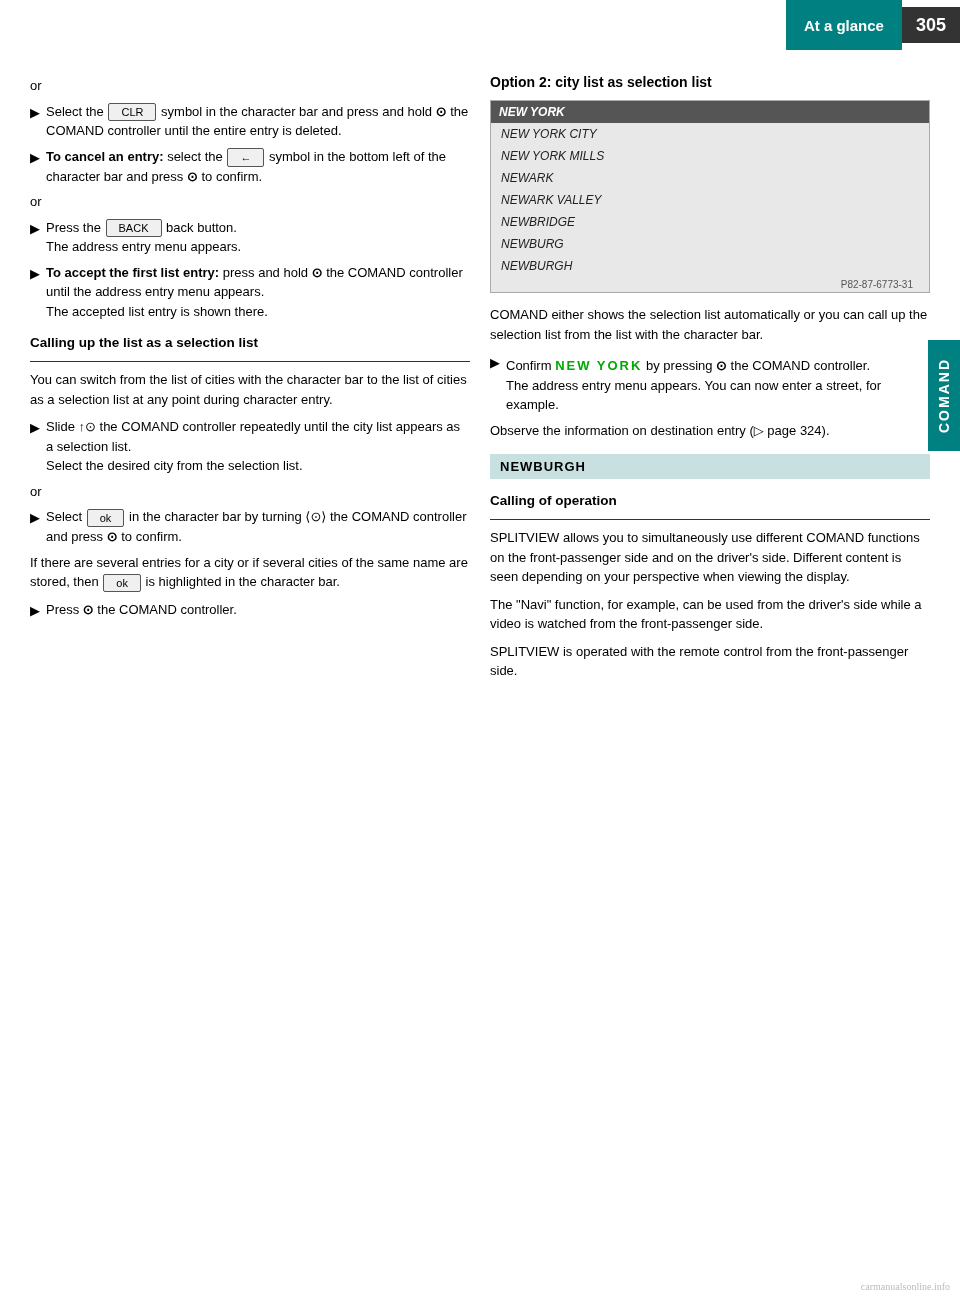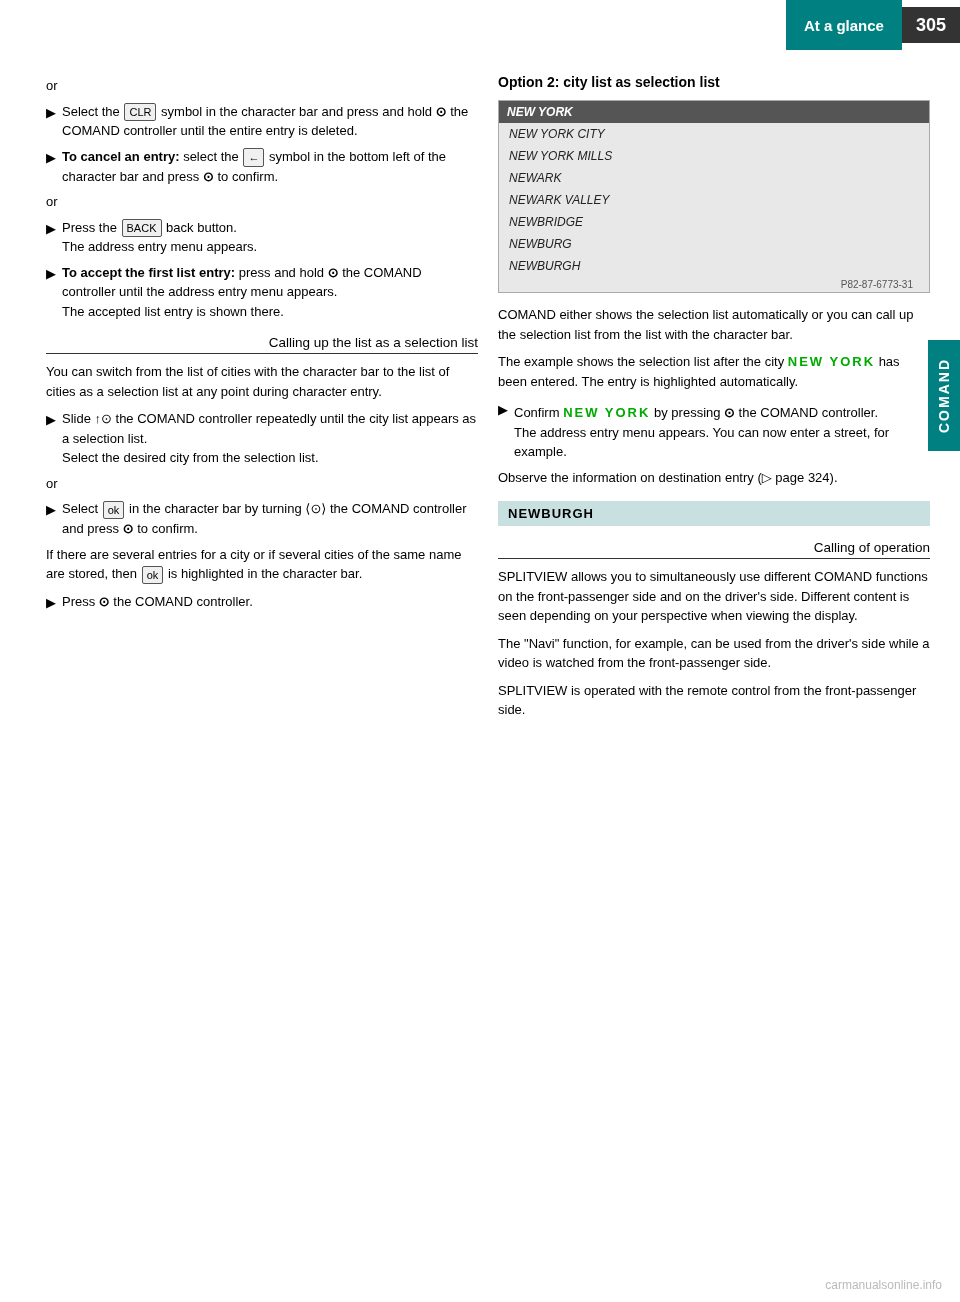--- a/index.html
+++ b/index.html
@@ -64,41 +64,39 @@
     
     .main-content {
       display: flex;
       padding: 20px 30px 20px 30px;
       gap: 20px;
     }
 
     .left-column {
       flex: 1;
       max-width: 440px;
-      margin-left: 16px;
     }
 
     .right-column {
       flex: 1;
       max-width: 440px;
     }
 
     .text-block {
       margin-bottom: 8px;
       line-height: 1.5;
     }
 
     .section-heading {
-      font-weight: normal;
+      font-weight: bold;
       font-size: 13.5px;
       border-bottom: 1px solid #333;
-      padding-bottom: 3px;
+      padding-bottom: 11px;
       margin-bottom: 8px;
       margin-top: 14px;
-      text-align: right;
     }
 
     .bullet-item {
       display: flex;
       gap: 6px;
       margin-bottom: 6px;
       line-height: 1.5;
     }
     .bullet-arrow {
       flex-shrink: 0;
@@ -114,21 +112,21 @@
 
     .or-text {
       margin: 6px 0;
     }
 
     
     .key-box {
       display: inline-block;
       border: 1px solid #555;
       border-radius: 2px;
-      padding: 0px 4px;
+      padding: 0px 12px;
       font-size: 11px;
       background: #f0f0f0;
       vertical-align: middle;
       margin: 0 1px;
     }
 
     
     .highlight-green {
       color: #00aa00;
       font-weight: bold;
@@ -172,23 +170,24 @@
       font-weight: bold;
       font-size: 13px;
       margin-top: 14px;
       margin-bottom: 8px;
       letter-spacing: 1px;
     }
 
     .watermark {
       position: fixed;
       bottom: 10px;
-      right: 18px;
-      font-size: 12px;
+      right: 10px;
+      font-size: 10px;
       color: #bbb;
+      font-family: Liberation Serif, serif;
     }
 
     .option2-heading {
       font-weight: bold;
       font-size: 14px;
       margin-bottom: 10px;
       margin-top: 4px;
     }
 
     .confirm-text {
@@ -288,23 +287,20 @@
       <div class="city-list-item">NEWARK</div>
       <div class="city-list-item">NEWARK VALLEY</div>
       <div class="city-list-item">NEWBRIDGE</div>
       <div class="city-list-item">NEWBURG</div>
       <div class="city-list-item">NEWBURGH</div>
       <div class="city-list-footer">P82-87-6773-31</div>
     </div>
 
     <div class="text-block">COMAND either shows the selection list automatically or you can call up the selection list from the list with the character bar.</div>
 
-    <div class="text-block">
-      The example shows the selection list after the city <span class="highlight-green">NEW  YORK</span> has been entered. The entry is highlighted automatically.
-    </div>
 
     <div class="bullet-item">
       <span class="bullet-arrow">▶</span>
       <span class="bullet-text confirm-text">
         Confirm <span class="highlight-green">NEW  YORK</span> by pressing <strong>⊙</strong> the COMAND controller.<br>
         The address entry menu appears. You can now enter a street, for example.
       </span>
     </div>
 
     <div class="text-block">

